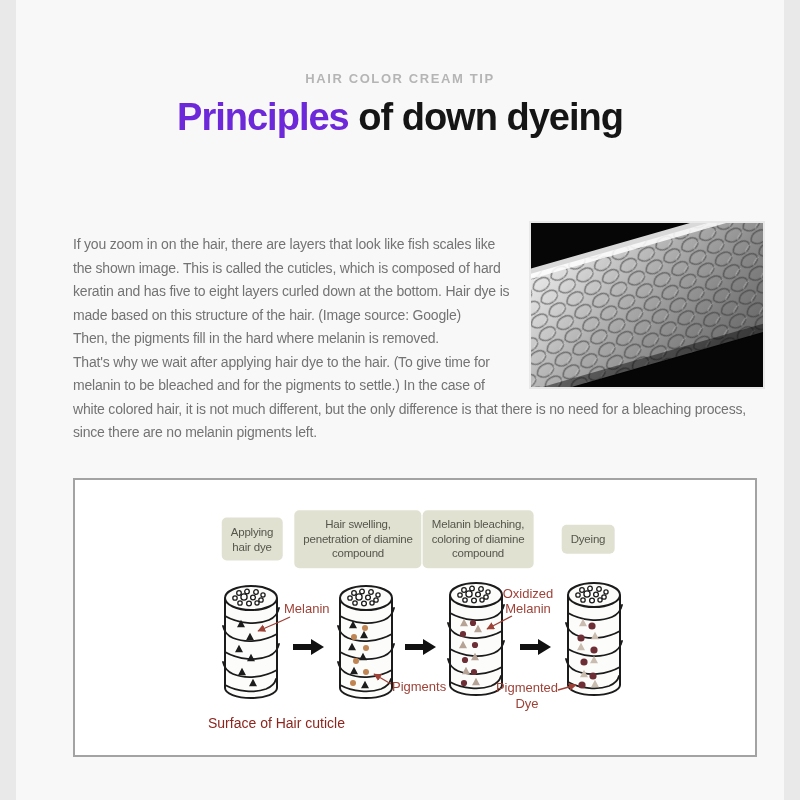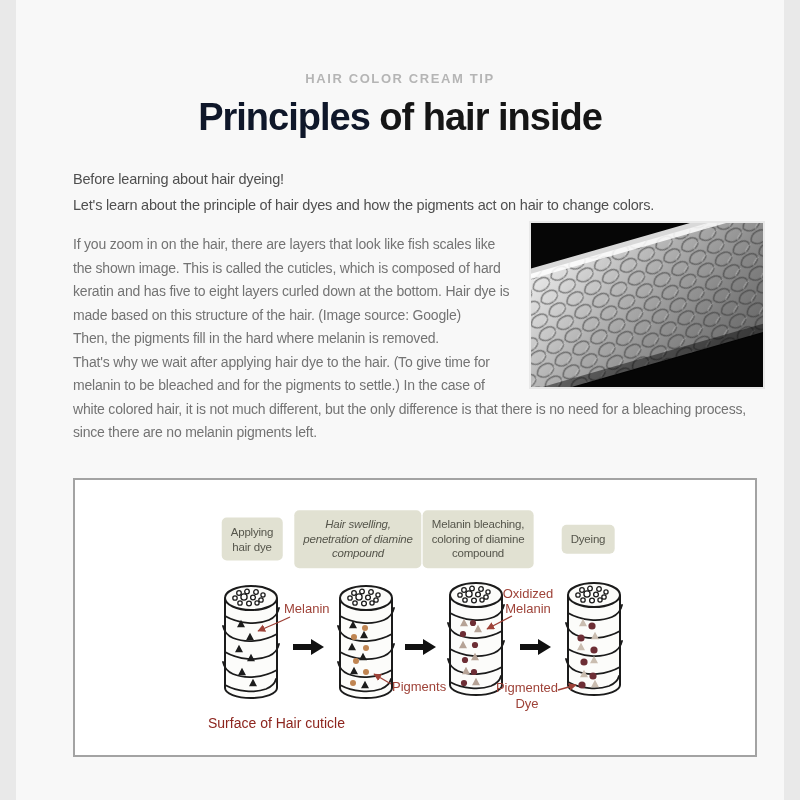--- a/index.html
+++ b/index.html
@@ -9,21 +9,21 @@
     font-family:"Liberation Sans",sans-serif;color:#4f4f4f;
   }
   .eyebrow{
     position:absolute;top:71px;left:0;width:100%;text-align:center;
     font-size:13px;font-weight:bold;letter-spacing:1.6px;color:#b5b5b5;
   }
   .title{
     position:absolute;top:93px;left:0;width:100%;text-align:center;margin:0;
     font-size:38px;font-weight:bold;letter-spacing:-1px;color:#151515;line-height:48px;
   }
-  .title .green{color:#0f172a;}
+  .title .green{color:#6d28d9;}
   .intro{
     position:absolute;left:57px;top:167px;width:700px;
     font-size:14.5px;line-height:25.5px;letter-spacing:-0.2px;color:#4f4f4f;
   }
   .para{
     position:absolute;left:57px;top:233px;width:692px;
     font-size:14px;line-height:23.5px;letter-spacing:-0.2px;color:#737373;
   }
   .photo{
     float:right;width:236px;height:168px;margin:-12px 0 0 14px;
@@ -42,26 +42,22 @@
   }
   .diagram-svg{position:absolute;left:0;top:0;width:682px;height:277px;}
 </style>
 </head>
 <body>
 
 <div class="page">
 
   <div class="eyebrow">HAIR COLOR CREAM TIP</div>
 
-  <h1 class="title"><span class="green">Principles</span><span> of hair inside</span></h1>
-
-  <div class="intro">
-    <div>Before learning about hair dyeing!</div>
-    <div>Let's learn about the principle of hair dyes and how the pigments act on hair to change colors.</div>
-  </div>
+  <h1 class="title"><span class="green">Principles</span><span> of down dyeing</span></h1>
+
 
   <div class="para">
     <div class="photo">
       <svg viewBox="0 0 232 164" preserveAspectRatio="none">
         <defs>
           <linearGradient id="shaftGrad" x1="0" y1="0" x2="1" y2="0.55">
             <stop offset="0" stop-color="#fbfbfb"></stop>
             <stop offset="0.2" stop-color="#e3e3e3"></stop>
             <stop offset="0.5" stop-color="#b2b2b2"></stop>
             <stop offset="0.78" stop-color="#878787"></stop>
@@ -82,21 +78,21 @@
       </svg>
     </div>
     <div>If you zoom in on the hair, there are layers that look like fish scales like the shown image. This is called the cuticles, which is composed of hard keratin and has five to eight layers curled down at the bottom. Hair dye is made based on this structure of the hair. (Image source: Google)</div>
     <div>Then, the pigments fill in the hard where melanin is removed.</div>
     <div>That's why we wait after applying hair dye to the hair. (To give time for melanin to be bleached and for the pigments to settle.) In the case of white colored hair, it is not much different, but the only difference is that there is no need for a bleaching process, since there are no melanin pigments left.</div>
   </div>
 
   <div class="panel">
     <div class="step-box" style="left:177px;top:59px;">Applying
 hair dye</div>
-    <div class="step-box" style="left:283px;top:59px;font-style:italic;">Hair swelling,
+    <div class="step-box" style="left:283px;top:59px;">Hair swelling,
 penetration of diamine
 compound</div>
     <div class="step-box" style="left:403px;top:59px;">Melanin bleaching,
 coloring of diamine
 compound</div>
     <div class="step-box" style="left:513px;top:59px;">Dyeing</div>
 
     <svg class="diagram-svg" viewBox="0 0 682 277">
       <defs>
         <g id="cylshape">

